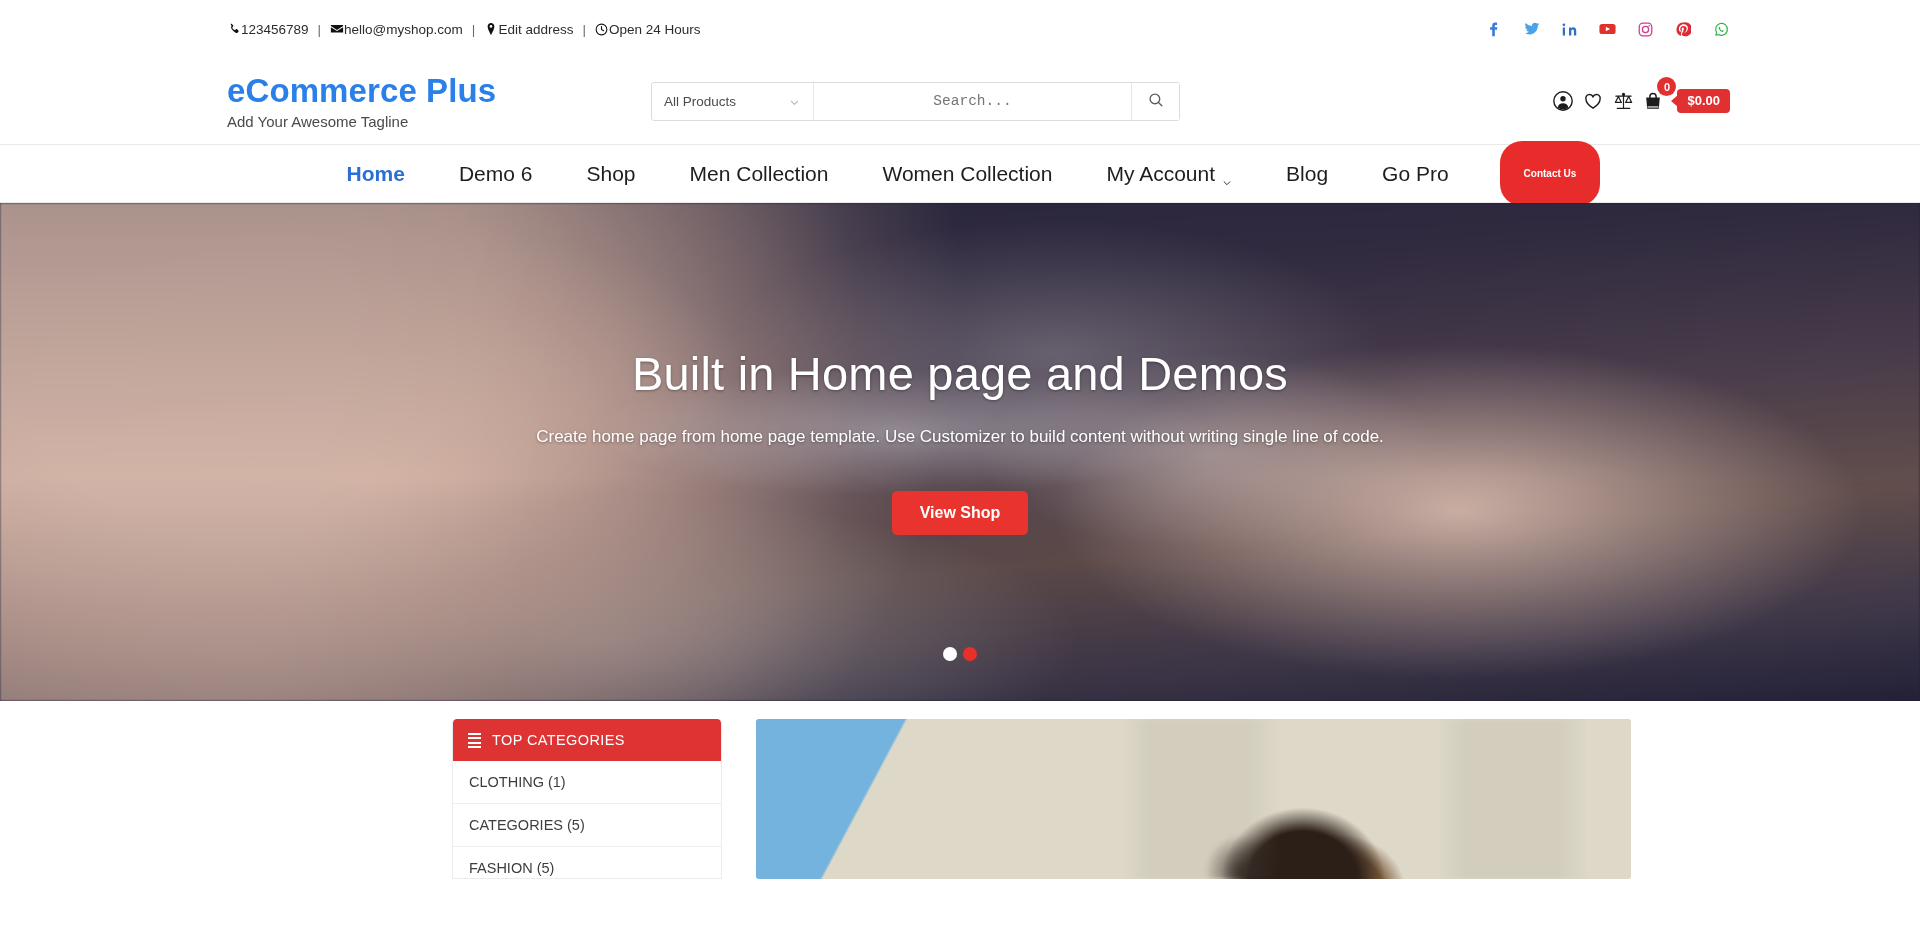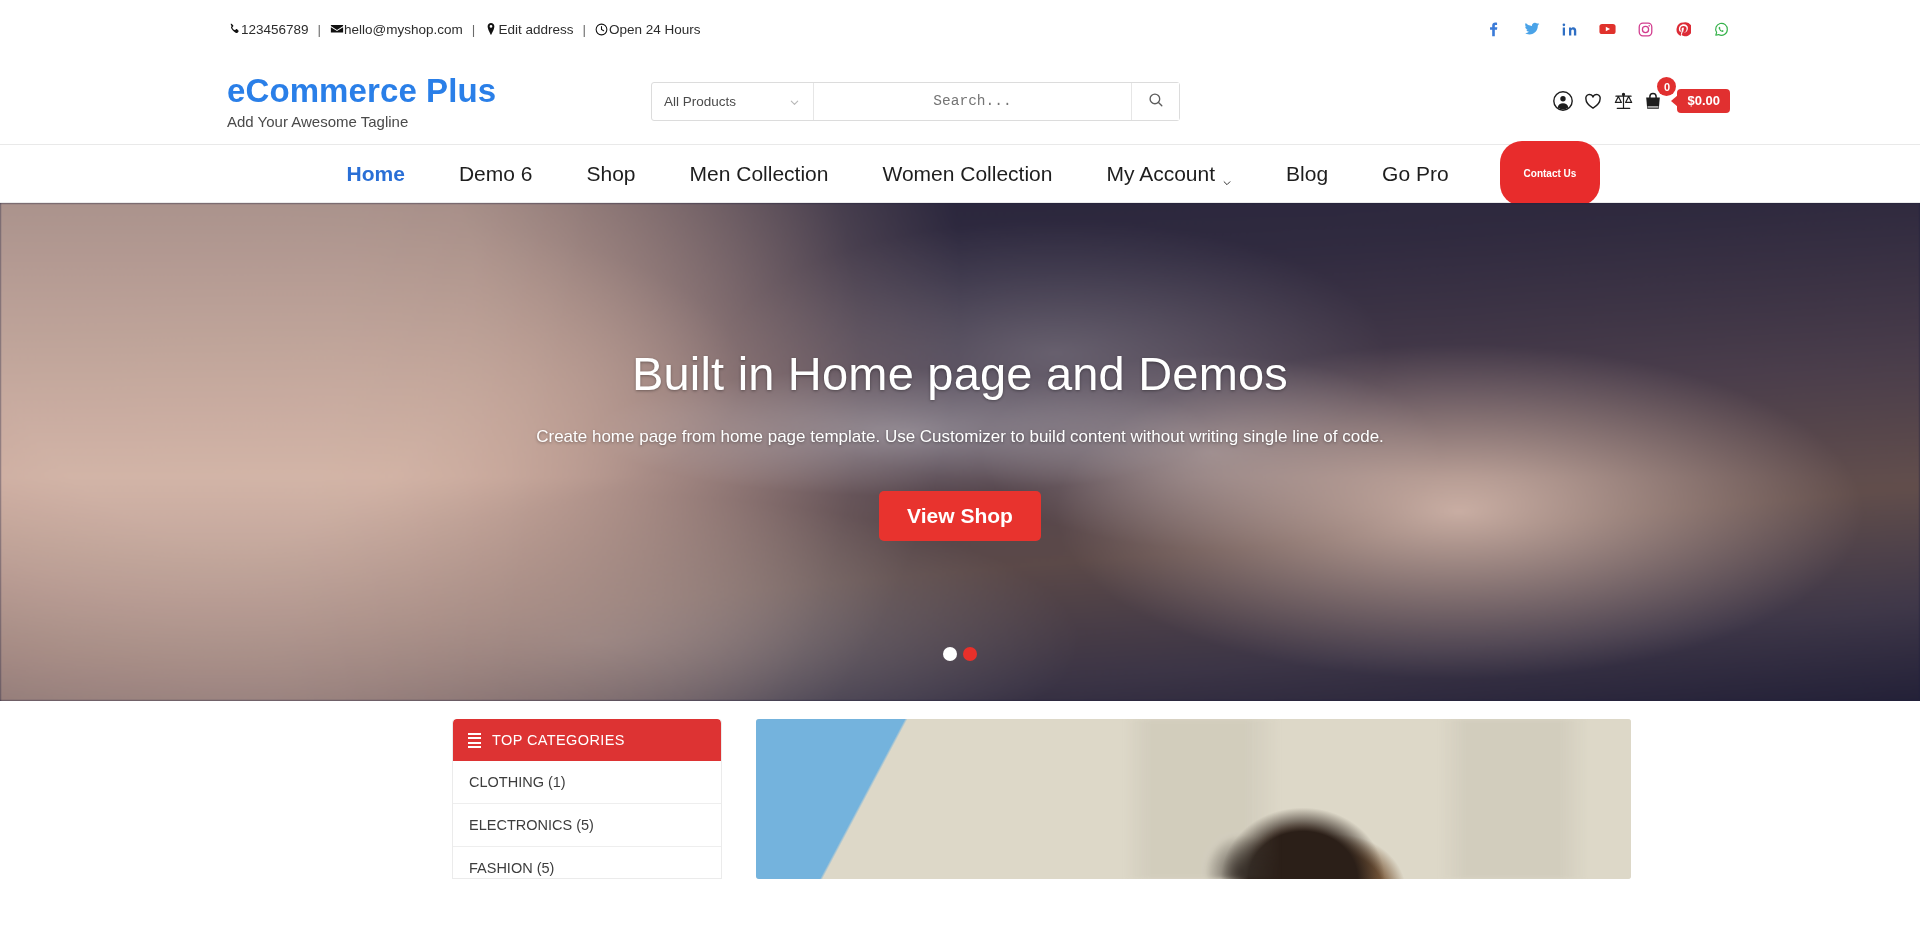--- a/index.html
+++ b/index.html
@@ -290,21 +290,21 @@
   .hero-sub {
     color: #ffffff;
     font-size: 17px;
     margin-top: 26px;
     text-shadow: 0 1px 3px rgba(0,0,0,.38);
   }
   .hero-btn {
     margin-top: 44px;
     background: #e8332e;
     color: #fff;
-    font-size: 21px;
+    font-size: 16px;
     font-weight: bold;
     border: none;
     border-radius: 5px;
     padding: 13px 28px;
     cursor: pointer;
     font-family: "Liberation Sans", sans-serif;
   }
   .hero-dots {
     position: absolute;
     bottom: 40px;
@@ -604,21 +604,21 @@
           <i></i>
           <i></i>
         </span>
       <span>TOP CATEGORIES</span>
     </div>
     <div class="cat-item">
       <span>CLOTHING</span>
       <span class="cnt">(1)</span>
     </div>
     <div class="cat-item">
-      <span>ELECTRONICS</span>
+      <span>CATEGORIES</span>
       <span class="cnt">(5)</span>
     </div>
     <div class="cat-item">
       <span>FASHION</span>
       <span class="cnt">(5)</span>
     </div>
   </aside>
 
   <div class="banner">
     <div class="banner-photo"></div>

